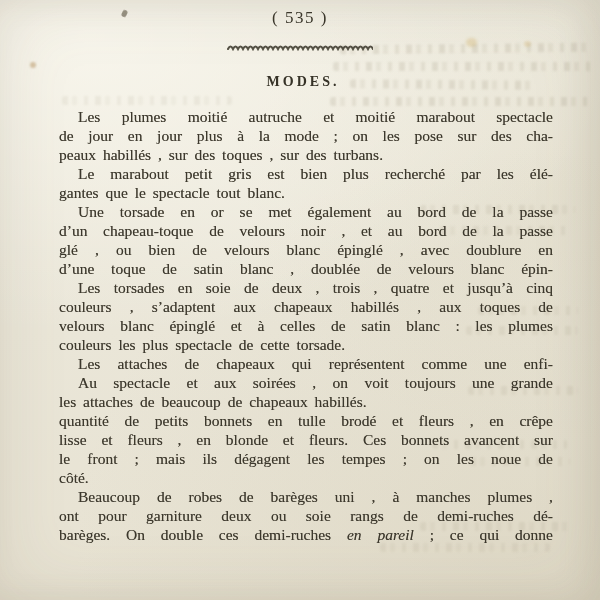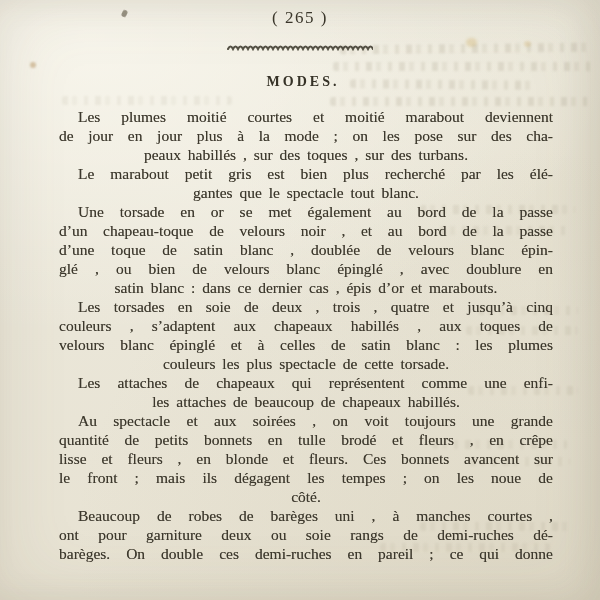--- a/index.html
+++ b/index.html
@@ -24,22 +24,22 @@
     font-size:14px;font-weight:bold;letter-spacing:3px;color:#363227;margin:0;
   }
   .text-block{
     position:absolute;left:59px;top:107px;width:494px;
     font-size:15.5px;color:#3c382d;
     text-shadow:0 0 .5px rgba(58,53,38,.55);
   }
   .line{height:19px;line-height:19px;}
   .line.just{text-align:justify;text-align-last:justify;}
   .line.indent{padding-left:19px;}
-  .line:not(.just){word-spacing:3px;text-align:center;}
-  .it{}
+  .line:not(.just){word-spacing:3px;}
+  .it{font-style:italic;}
   .ghost{
     position:absolute;height:9px;border-radius:3px;opacity:.5;filter:blur(1.3px);
     background:repeating-linear-gradient(90deg,
       rgba(146,136,111,.34) 0 6px, rgba(146,136,111,0) 6px 10px,
       rgba(146,136,111,.22) 10px 15px, rgba(146,136,111,0) 15px 22px,
       rgba(146,136,111,.30) 22px 26px, rgba(146,136,111,0) 26px 33px);
   }
   .spot{position:absolute;border-radius:50%;}
   .spot.fox1{left:30px;top:62px;width:6px;height:6px;background:rgba(176,138,80,.45);filter:blur(1px);}
   .spot.fox2{left:466px;top:38px;width:11px;height:9px;background:rgba(214,184,116,.38);filter:blur(1.6px);}
@@ -66,49 +66,48 @@
   <div class="ghost" style="left:432px;top:440px;width:135px;opacity:.34;"></div>
   <div class="ghost" style="left:470px;top:457px;width:100px;opacity:.30;"></div>
   <div class="ghost" style="left:420px;top:522px;width:150px;opacity:.34;"></div>
   <div class="ghost" style="left:380px;top:543px;width:170px;opacity:.30;"></div>
 
   <div class="spot fox1"></div>
   <div class="spot fox2"></div>
   <div class="spot fox3"></div>
   <div class="spot ink1"></div>
 
-  <div class="page-number">( 265 )</div>
+  <div class="page-number">( 535 )</div>
 
   <svg class="wavy-rule" width="146" height="10" viewBox="0 0 146 10">
     <path d="M1,6 q2.5,-5 5,0 q2.5,-5 5,0 q2.5,-5 5,0 q2.5,-5 5,0 q2.5,-5 5,0 q2.5,-5 5,0 q2.5,-5 5,0 q2.5,-5 5,0 q2.5,-5 5,0 q2.5,-5 5,0 q2.5,-5 5,0 q2.5,-5 5,0 q2.5,-5 5,0 q2.5,-5 5,0 q2.5,-5 5,0 q2.5,-5 5,0 q2.5,-5 5,0 q2.5,-5 5,0 q2.5,-5 5,0 q2.5,-5 5,0 q2.5,-5 5,0 q2.5,-5 5,0 q2.5,-5 5,0 q2.5,-5 5,0 q2.5,-5 5,0 q2.5,-5 5,0 q2.5,-5 5,0 q2.5,-5 5,0 q2.5,-5 5,0" fill="none" stroke="#3f3b30" stroke-width="2.1" stroke-linecap="round" opacity=".88"></path>
   </svg>
 
   <h1 class="section-heading">MODES.</h1>
 
   <div class="text-block" id="text-block">
-      <div class="line indent just"><span>Les plumes moitié courtes et moitié marabout deviennent</span></div>
+      <div class="line indent just"><span>Les plumes moitié autruche et moitié marabout spectacle</span></div>
       <div class="line just"><span>de jour en jour plus à la mode ; on les pose sur des cha-</span></div>
       <div class="line"><span>peaux habillés , sur des toques , sur des turbans.</span></div>
       <div class="line indent just"><span>Le marabout petit gris est bien plus recherché par les élé-</span></div>
       <div class="line"><span>gantes que le spectacle tout blanc.</span></div>
       <div class="line indent just"><span>Une torsade en or se met également au bord de la passe</span></div>
       <div class="line just"><span>d’un chapeau-toque de velours noir , et au bord de la passe</span></div>
+      <div class="line just"><span>glé , ou bien de velours blanc épinglé , avec doublure en</span></div>
       <div class="line just"><span>d’une toque de satin blanc , doublée de velours blanc épin-</span></div>
-      <div class="line just"><span>glé , ou bien de velours blanc épinglé , avec doublure en</span></div>
-      <div class="line"><span>satin blanc : dans ce dernier cas , épis d’or et marabouts.</span></div>
       <div class="line indent just"><span>Les torsades en soie de deux , trois , quatre et jusqu’à cinq</span></div>
       <div class="line just"><span>couleurs , s’adaptent aux chapeaux habillés , aux toques de</span></div>
       <div class="line just"><span>velours blanc épinglé et à celles de satin blanc : les plumes</span></div>
       <div class="line"><span>couleurs les plus spectacle de cette torsade.</span></div>
       <div class="line indent just"><span>Les attaches de chapeaux qui représentent comme une enfi-</span></div>
+      <div class="line indent just"><span>Au spectacle et aux soirées , on voit toujours une grande</span></div>
       <div class="line"><span>les attaches de beaucoup de chapeaux habillés.</span></div>
-      <div class="line indent just"><span>Au spectacle et aux soirées , on voit toujours une grande</span></div>
       <div class="line just"><span>quantité de petits bonnets en tulle brodé et fleurs , en crêpe</span></div>
       <div class="line just"><span>lisse et fleurs , en blonde et fleurs. Ces bonnets avancent sur</span></div>
       <div class="line just"><span>le front ; mais ils dégagent les tempes ; on les noue de</span></div>
       <div class="line"><span>côté.</span></div>
-      <div class="line indent just"><span>Beaucoup de robes de barèges uni , à manches courtes ,</span></div>
+      <div class="line indent just"><span>Beaucoup de robes de barèges uni , à manches plumes ,</span></div>
       <div class="line just"><span>ont pour garniture deux ou soie rangs de demi-ruches dé-</span></div>
       <div class="line just"><span>barèges. On double ces demi-ruches </span><span class="it">en pareil</span><span> ; ce qui donne</span></div>
     </div>
 
   <div class="vignette"></div>
 </div>
 
 </body></html>

